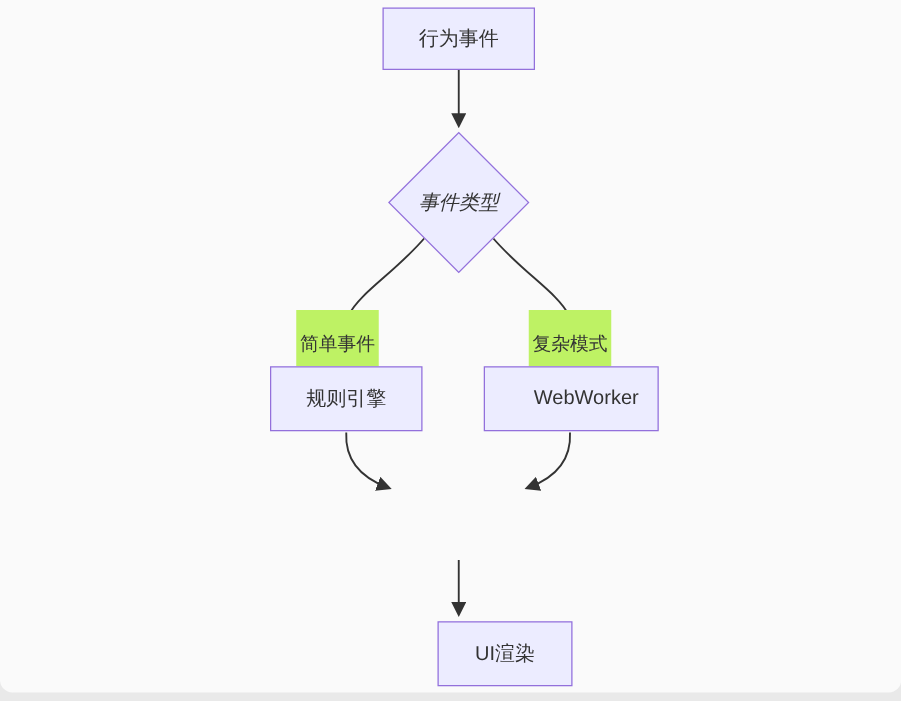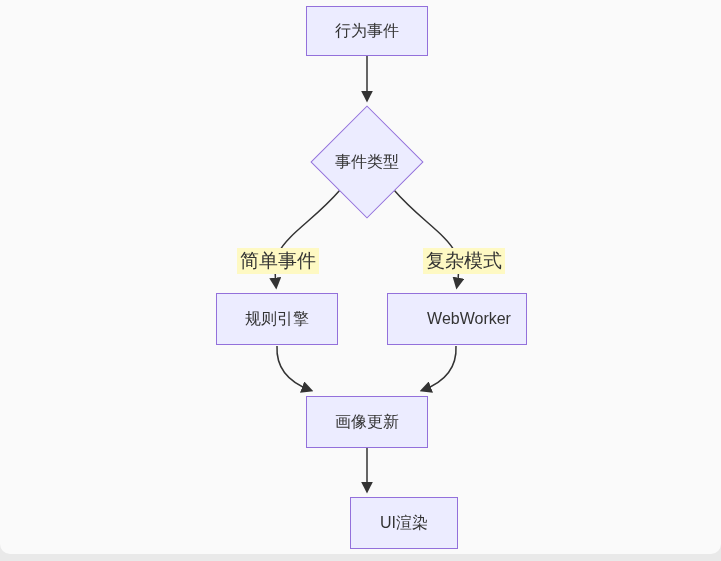--- a/index.html
+++ b/index.html
@@ -41,28 +41,28 @@
   }
   .diamond-shape{
     position:absolute;left:17px;top:17px;width:80px;height:80px;
     background:#ECECFF;border:1px solid #9370DB;
     transform:rotate(45deg);
     box-sizing:border-box;
   }
   .diamond-label{
     position:absolute;left:0;top:0;width:114px;height:114px;
     display:flex;align-items:center;justify-content:center;
-    color:#333333;font-size:16px;z-index:2;
+    color:#333333;font-size:16px;z-index:2;font-style:italic;
   }
   .edge-label{
     position:absolute;
-    background:#fef9c3;
+    background:#bef264;
     color:#333333;
-    font-size:19px;
-    padding:5px 3px;
+    font-size:15px;
+    padding:20px 3px;
     line-height:16px;
     z-index:2;
     white-space:nowrap;
   }
   .edge-label-left{left:237px;top:248px;}
   .edge-label-right{left:423px;top:248px;}
 </style>
 </head>
 <body>
 
@@ -102,20 +102,17 @@
   <div class="edge-label edge-label-right">复杂模式</div>
 
   <div class="node node-c">
     <span>规则引擎</span>
   </div>
 
   <div class="node node-d">
     <span>WebWorker</span>
   </div>
 
-  <div class="node node-e">
-    <span>画像更新</span>
-  </div>
 
   <div class="node node-f">
     <span>UI渲染</span>
   </div>
 </div>
 
 </body></html>

